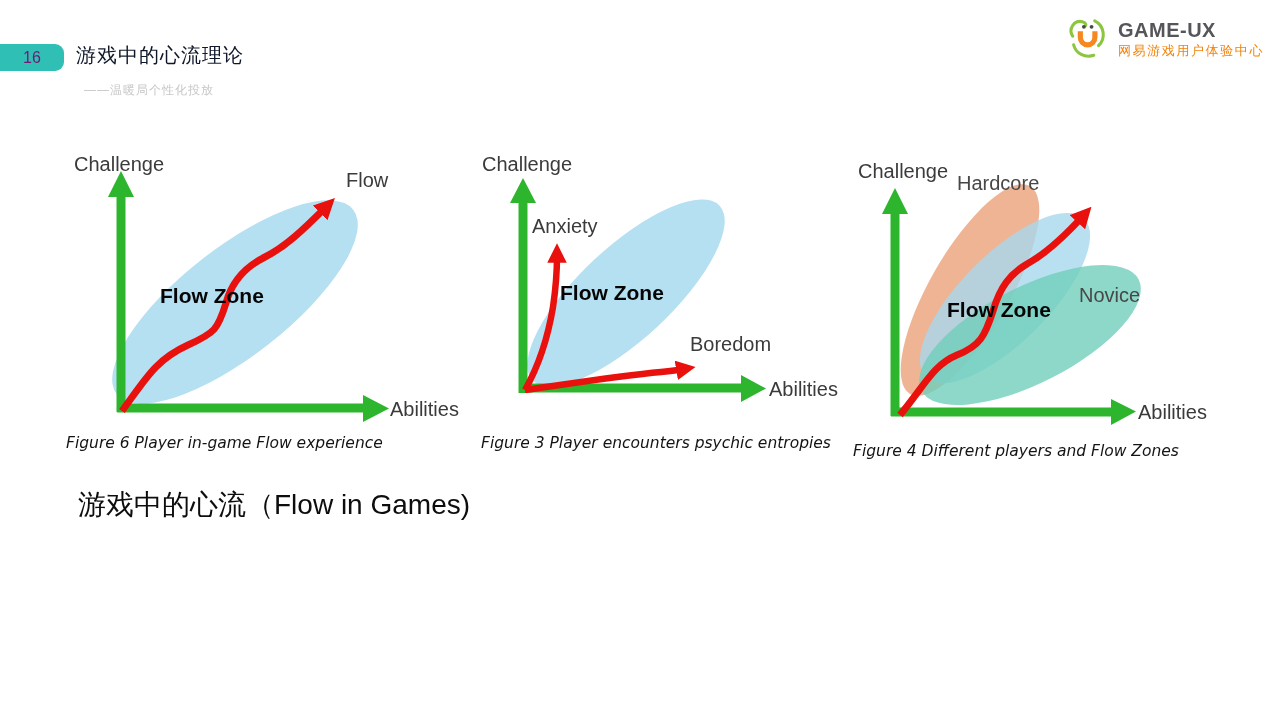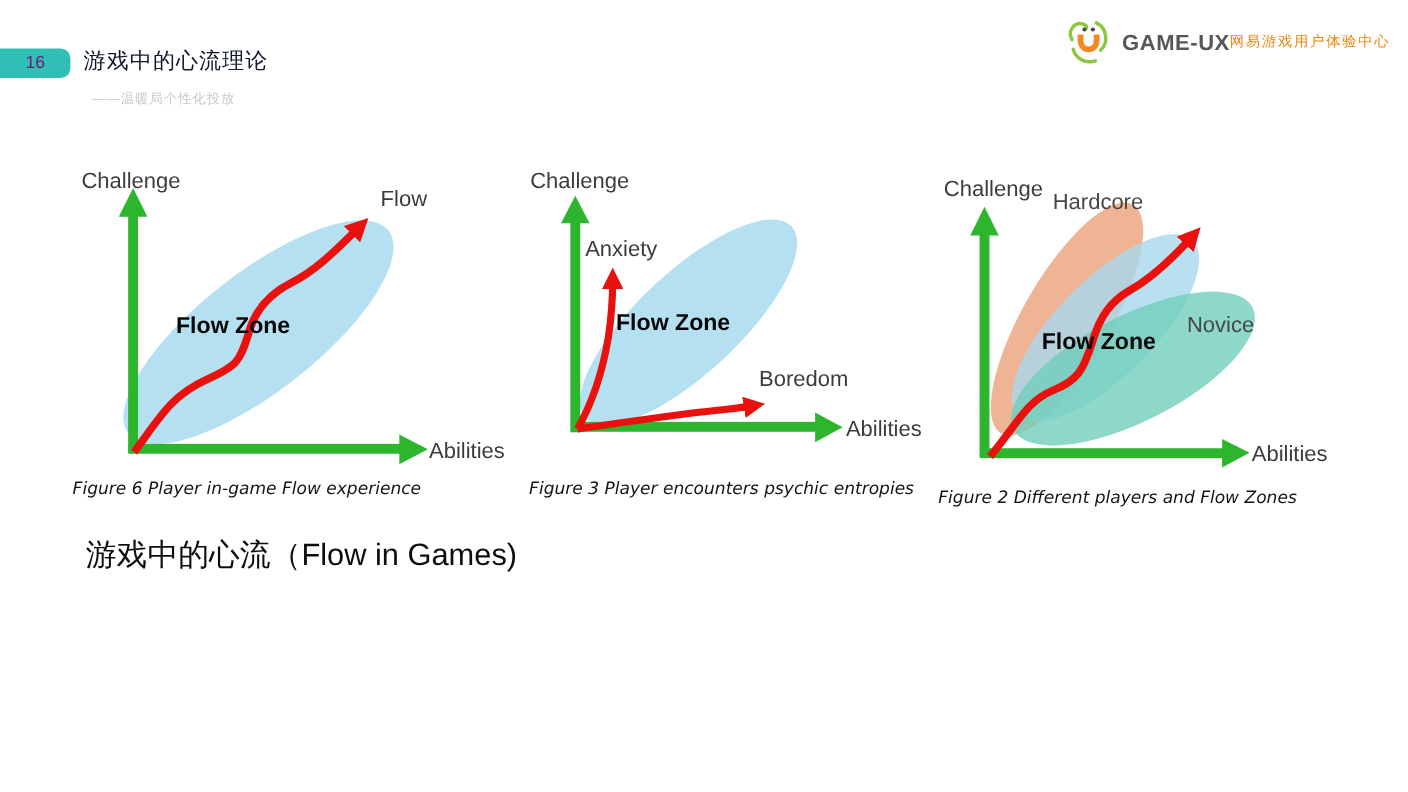--- a/index.html
+++ b/index.html
@@ -8,21 +8,21 @@
 
   
   .page-badge{position:absolute;left:0;top:44px;width:64px;height:27px;background:#2fbfb5;
     color:#701a75;border-radius:0 9px 9px 0;display:flex;align-items:center;justify-content:center;
     font-size:16px;}
   .page-title{position:absolute;left:76px;top:42px;font-size:20px;color:#0f172a;letter-spacing:1px;}
   .page-subtitle{position:absolute;left:84px;top:82px;font-size:12px;color:#c7c7c7;letter-spacing:1px;}
 
   
   .logo{position:absolute;right:16px;top:16px;display:flex;align-items:center;gap:7px;}
-  .logo-texts{display:flex;}
+  .logo-texts{display:flex;flex-direction:column;}
   .logo-name{font-size:20px;font-weight:bold;color:#55565a;letter-spacing:.5px;line-height:22px;}
   .logo-sub{font-size:13px;color:#f0830a;letter-spacing:1.6px;margin-top:1px;}
 
   
   .figure{position:absolute;}
   .fig-caption{font-family:"DejaVu Sans",sans-serif;font-style:italic;font-size:15.5px;color:#141414;
     margin-top:1px;white-space:nowrap;}
   .axis-label{font-size:20px;fill:#3b3b3b;font-family:"Liberation Sans",sans-serif;}
   .zone-label{font-size:21px;font-weight:bold;fill:#050505;font-family:"Liberation Sans",sans-serif;}
   .side-label{font-size:20px;fill:#474747;font-family:"Liberation Sans",sans-serif;}
@@ -113,18 +113,18 @@
       <polygon points="37,64 63,64 50,38" fill="#2db52d"></polygon>
       <rect x="46" y="257.5" width="222" height="9" fill="#2db52d"></rect>
       <polygon points="266,249 266,275 291,261.5" fill="#2db52d"></polygon>
       <path d="M55 265 C80 235 88 215 112 205 C135 196 140 186 148 161 C155 137 165 124 182 114 C200 104 218 88 238 66" fill="none" stroke="#e8110d" stroke-width="7" marker-end="url(#arrow-red-f4)"></path>
       <text class="axis-label" x="13" y="28">Challenge</text>
       <text class="side-label" x="112" y="40">Hardcore</text>
       <text class="zone-label" x="102" y="167">Flow Zone</text>
       <text class="side-label" x="234" y="152">Novice</text>
       <text class="axis-label" x="293" y="269">Abilities</text>
     </svg>
-    <div class="fig-caption" style="padding-left:8px;">Figure 2 Different players and Flow Zones</div>
+    <div class="fig-caption" style="padding-left:8px;">Figure 4 Different players and Flow Zones</div>
   </div>
 
   <div class="body-heading">游戏中的心流（Flow in Games)</div>
 
 </div>
 
 </body></html>

